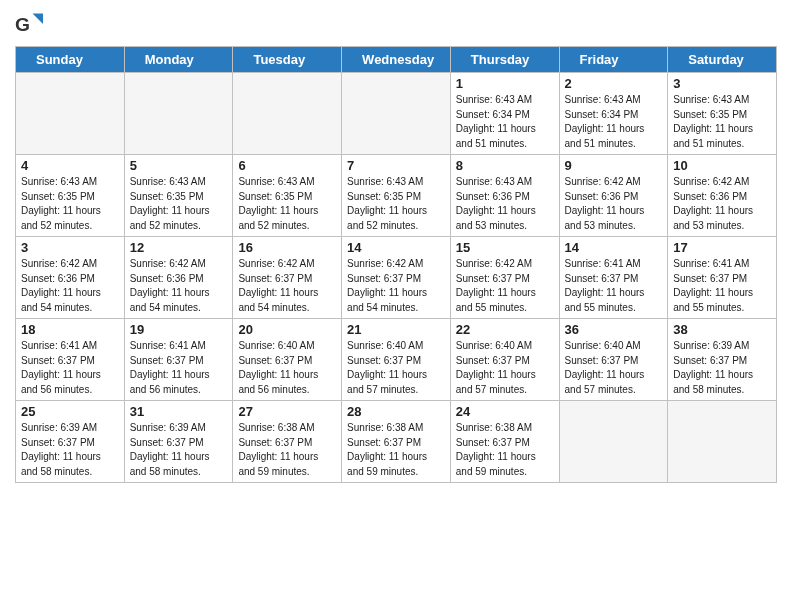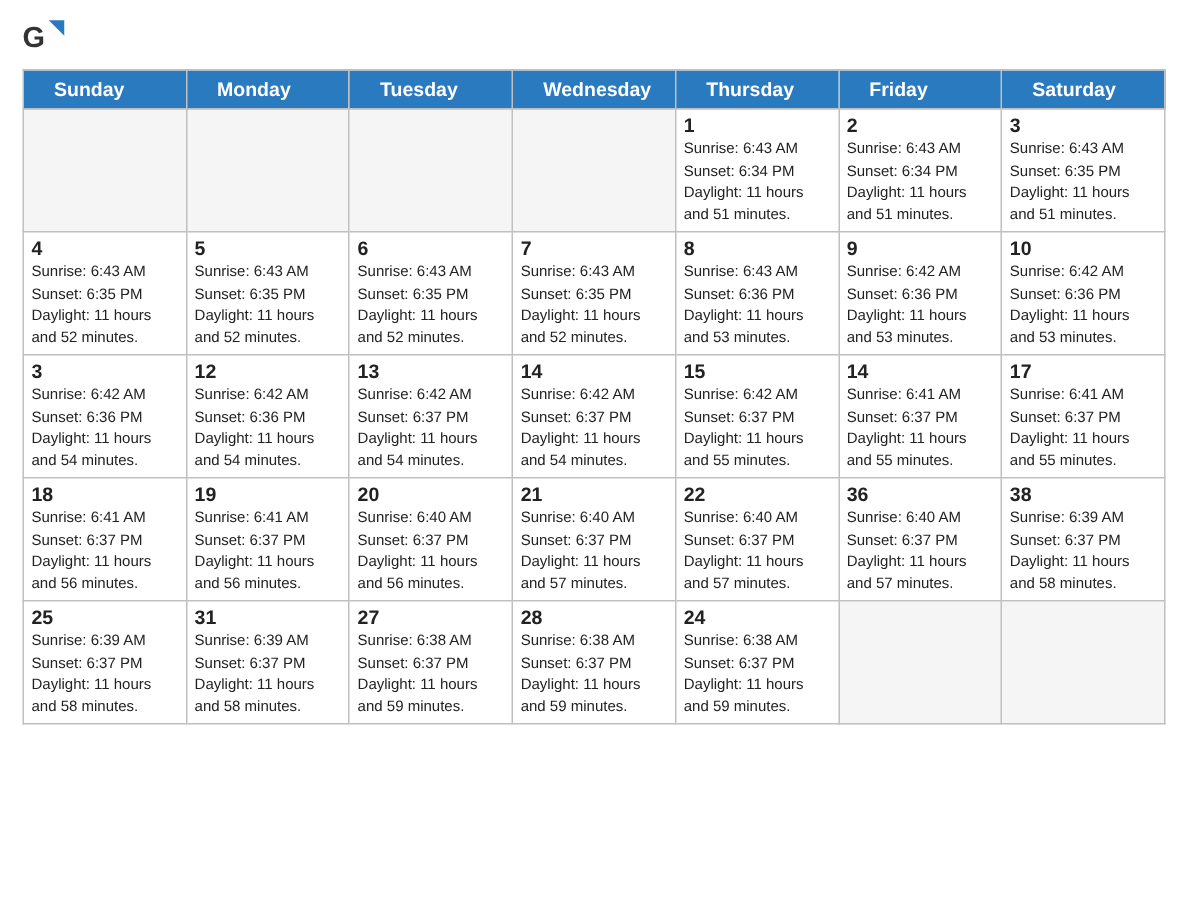--- a/index.html
+++ b/index.html
@@ -171,21 +171,21 @@
         <tr>
           <td>
             <div class="day-num">3</div>
             <div class="day-info">Sunrise: 6:42 AM<br>Sunset: 6:36 PM<br>Daylight: 11 hours<br>and 54 minutes.</div>
           </td>
           <td>
             <div class="day-num">12</div>
             <div class="day-info">Sunrise: 6:42 AM<br>Sunset: 6:36 PM<br>Daylight: 11 hours<br>and 54 minutes.</div>
           </td>
           <td>
-            <div class="day-num">13</div>
+            <div class="day-num">16</div>
             <div class="day-info">Sunrise: 6:42 AM<br>Sunset: 6:37 PM<br>Daylight: 11 hours<br>and 54 minutes.</div>
           </td>
           <td>
             <div class="day-num">14</div>
             <div class="day-info">Sunrise: 6:42 AM<br>Sunset: 6:37 PM<br>Daylight: 11 hours<br>and 54 minutes.</div>
           </td>
           <td>
             <div class="day-num">15</div>
             <div class="day-info">Sunrise: 6:42 AM<br>Sunset: 6:37 PM<br>Daylight: 11 hours<br>and 55 minutes.</div>
           </td>

